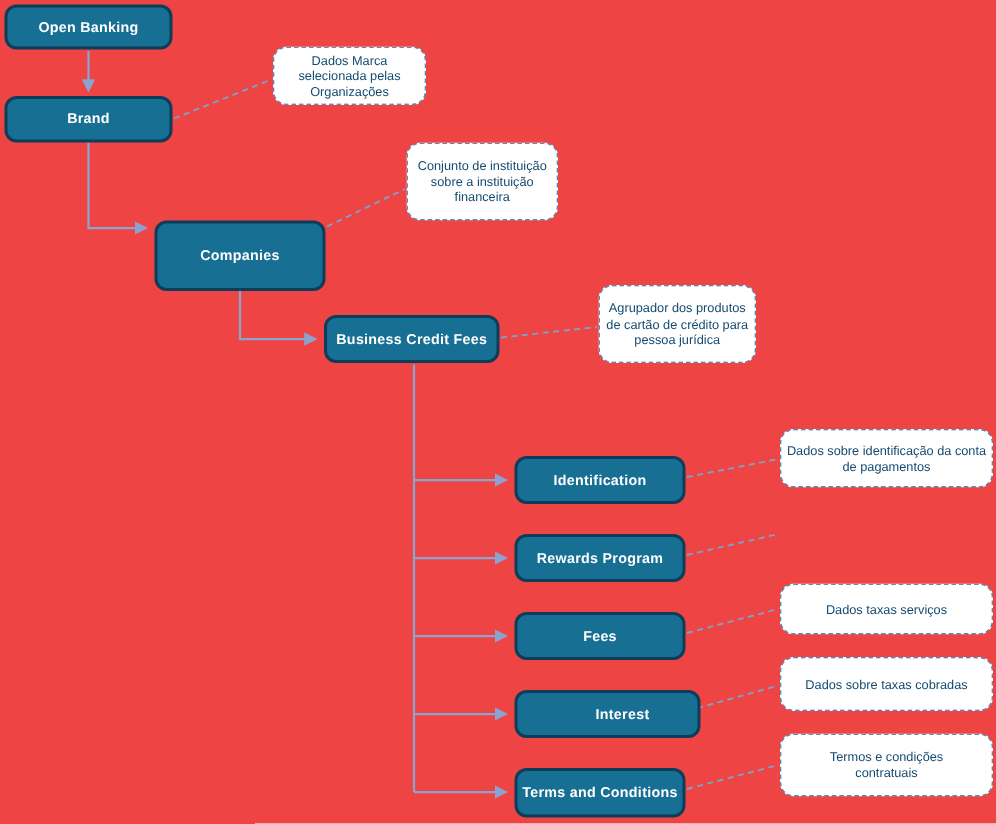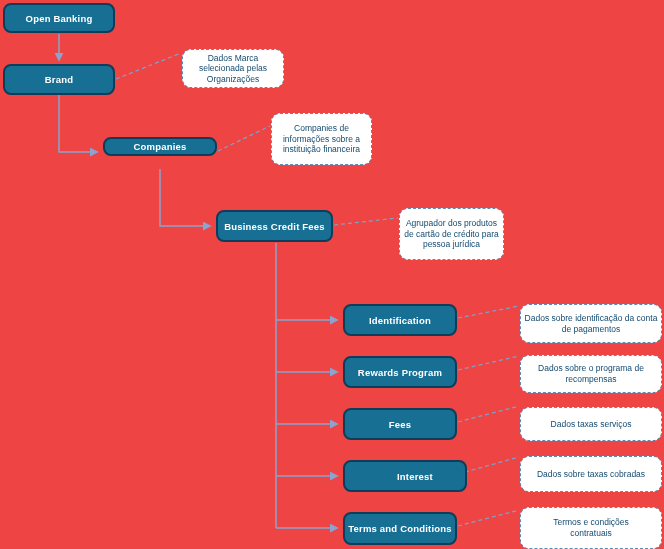--- a/index.html
+++ b/index.html
@@ -47,21 +47,20 @@
     border-radius: 9px;
     color: #134A70;
     font-size: 8.5px;
     line-height: 1.25;
     display: flex;
     align-items: center;
     justify-content: center;
     text-align: center;
     padding: 2px 3px;
     z-index: 2;
-    margin-top: 18px;
   }
   .note span { display: inline-block; }
 </style>
 </head>
 <body>
 
 <div id="canvas">
 
   <svg id="wires" viewBox="0 0 664 549" xmlns="http://www.w3.org/2000/svg">
     <defs>
@@ -87,53 +86,50 @@
     <path d="M458,370 L519,356" fill="none" stroke="#7FA0C8" stroke-width="1.25" stroke-dasharray="4 3"></path>
     <path d="M458,422 L519,406" fill="none" stroke="#7FA0C8" stroke-width="1.25" stroke-dasharray="4 3"></path>
     <path d="M458,474 L519,457" fill="none" stroke="#7FA0C8" stroke-width="1.25" stroke-dasharray="4 3"></path>
     <path d="M458,526 L519,510" fill="none" stroke="#7FA0C8" stroke-width="1.25" stroke-dasharray="4 3"></path>
   </svg>
 
   <div class="node" style="left:3px; top:3px; width:112px; height:30px;">Open Banking</div>
 
   <div class="node" style="left:3px; top:64px; width:112px; height:31px;">Brand</div>
 
-  <div class="node" style="left:103px; top:137px; width:114px; height:19px;">Companies</div>
+  <div class="node" style="left:103px; top:147px; width:114px; height:47px;">Companies</div>
 
   <div class="node" style="left:216px; top:210px; width:117px; height:32px;">Business Credit Fees</div>
 
   <div class="node" style="left:343px; top:304px; width:114px; height:32px;">Identification</div>
 
   <div class="node" style="left:343px; top:356px; width:114px; height:32px;">Rewards Program</div>
 
   <div class="node" style="left:343px; top:408px; width:114px; height:32px;">Fees</div>
 
   <div class="node" style="left:343px; top:460px; width:124px; height:32px;padding-left:20px;">Interest</div>
 
   <div class="node" style="left:343px; top:512px; width:114px; height:33px;">Terms and Conditions</div>
 
   <div class="note" style="left:182px; top:31px; width:102px; height:39px;">
     <span style="max-width:88px;">Dados Marca selecionada pelas Organizações</span>
   </div>
 
   <div class="note" style="left:271px; top:95px; width:101px; height:52px;">
-    <span style="max-width:94px;">Companies de informações sobre a instituição financeira</span>
+    <span style="max-width:94px;">Conjunto de instituição sobre a instituição financeira</span>
   </div>
 
   <div class="note" style="left:399px; top:190px; width:105px; height:52px;">
     <span style="max-width:96px;">Agrupador dos produtos de cartão de crédito para pessoa jurídica</span>
   </div>
 
   <div class="note" style="left:520px; top:286px; width:142px; height:39px;">
     <span style="max-width:136px;">Dados sobre identificação da conta de pagamentos</span>
   </div>
 
-  <div class="note" style="left:520px; top:337px; width:142px; height:38px;">
-    <span style="max-width:130px;">Dados sobre o programa de recompensas</span>
-  </div>
 
   <div class="note" style="left:520px; top:389px; width:142px; height:34px;">
     <span>Dados taxas serviços</span>
   </div>
 
   <div class="note" style="left:520px; top:438px; width:142px; height:36px;">
     <span>Dados sobre taxas cobradas</span>
   </div>
 
   <div class="note" style="left:520px; top:489px; width:142px; height:42px;">

